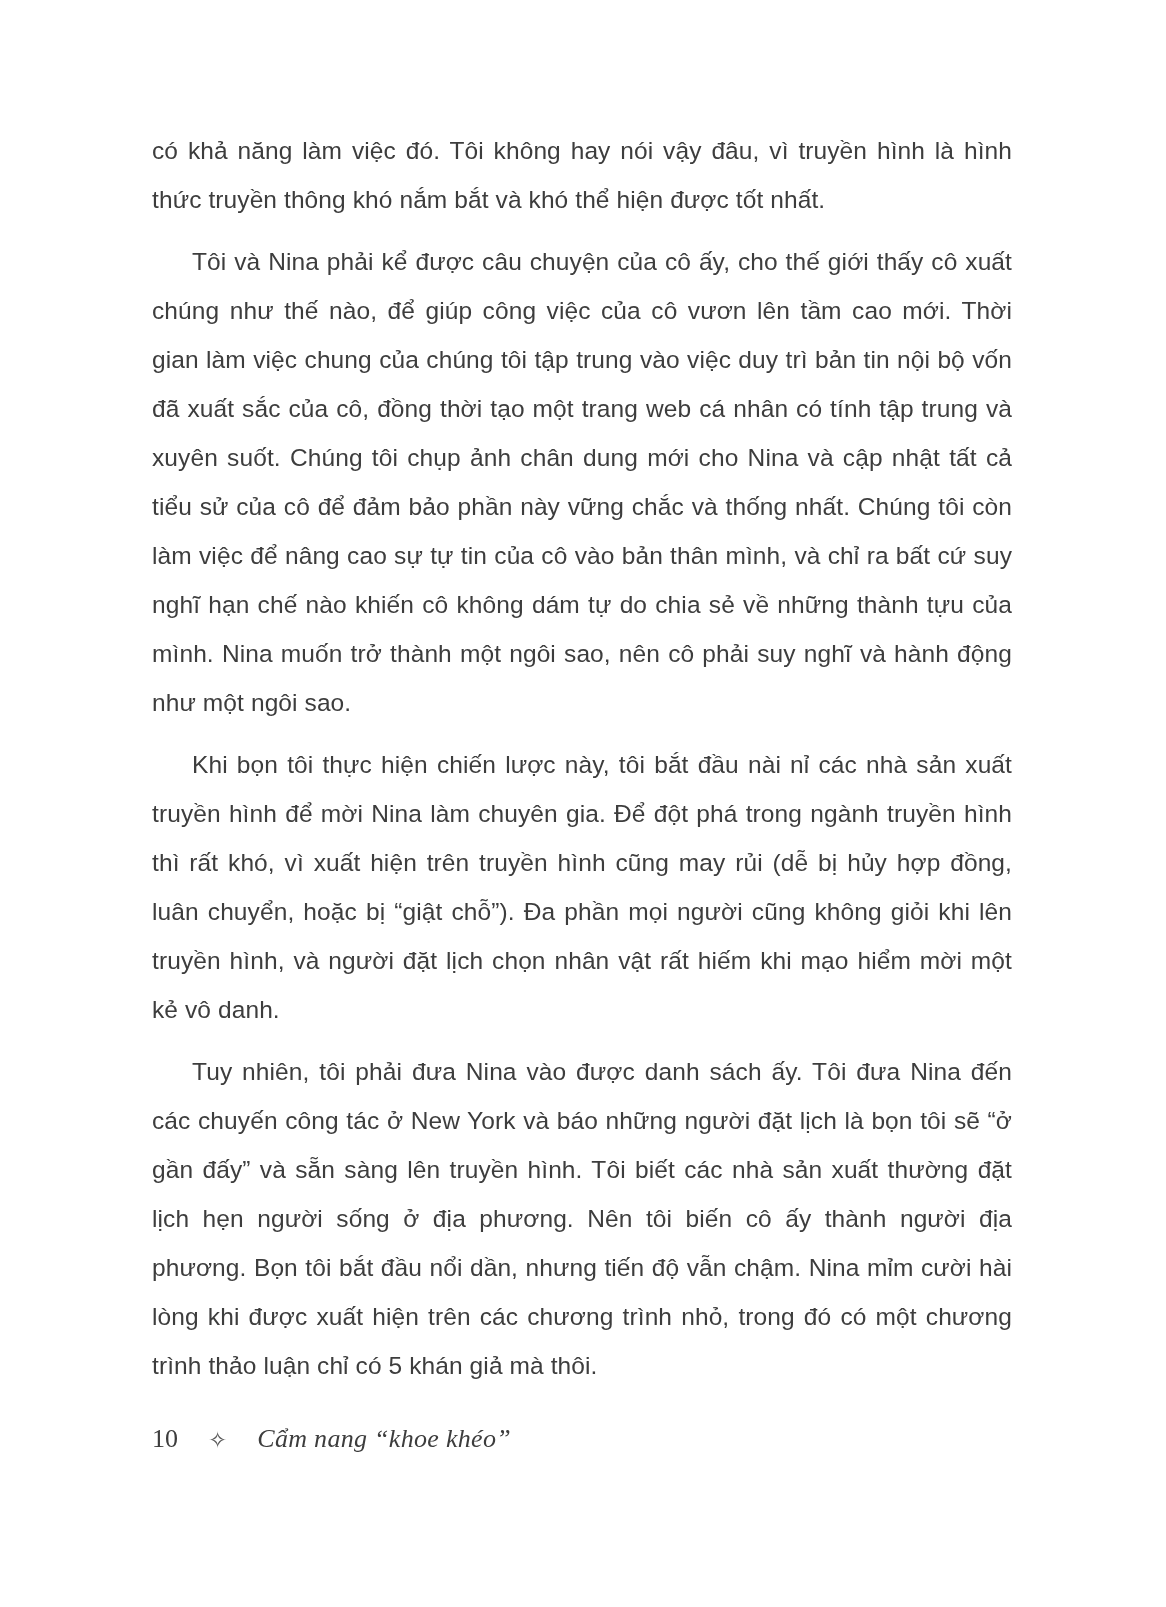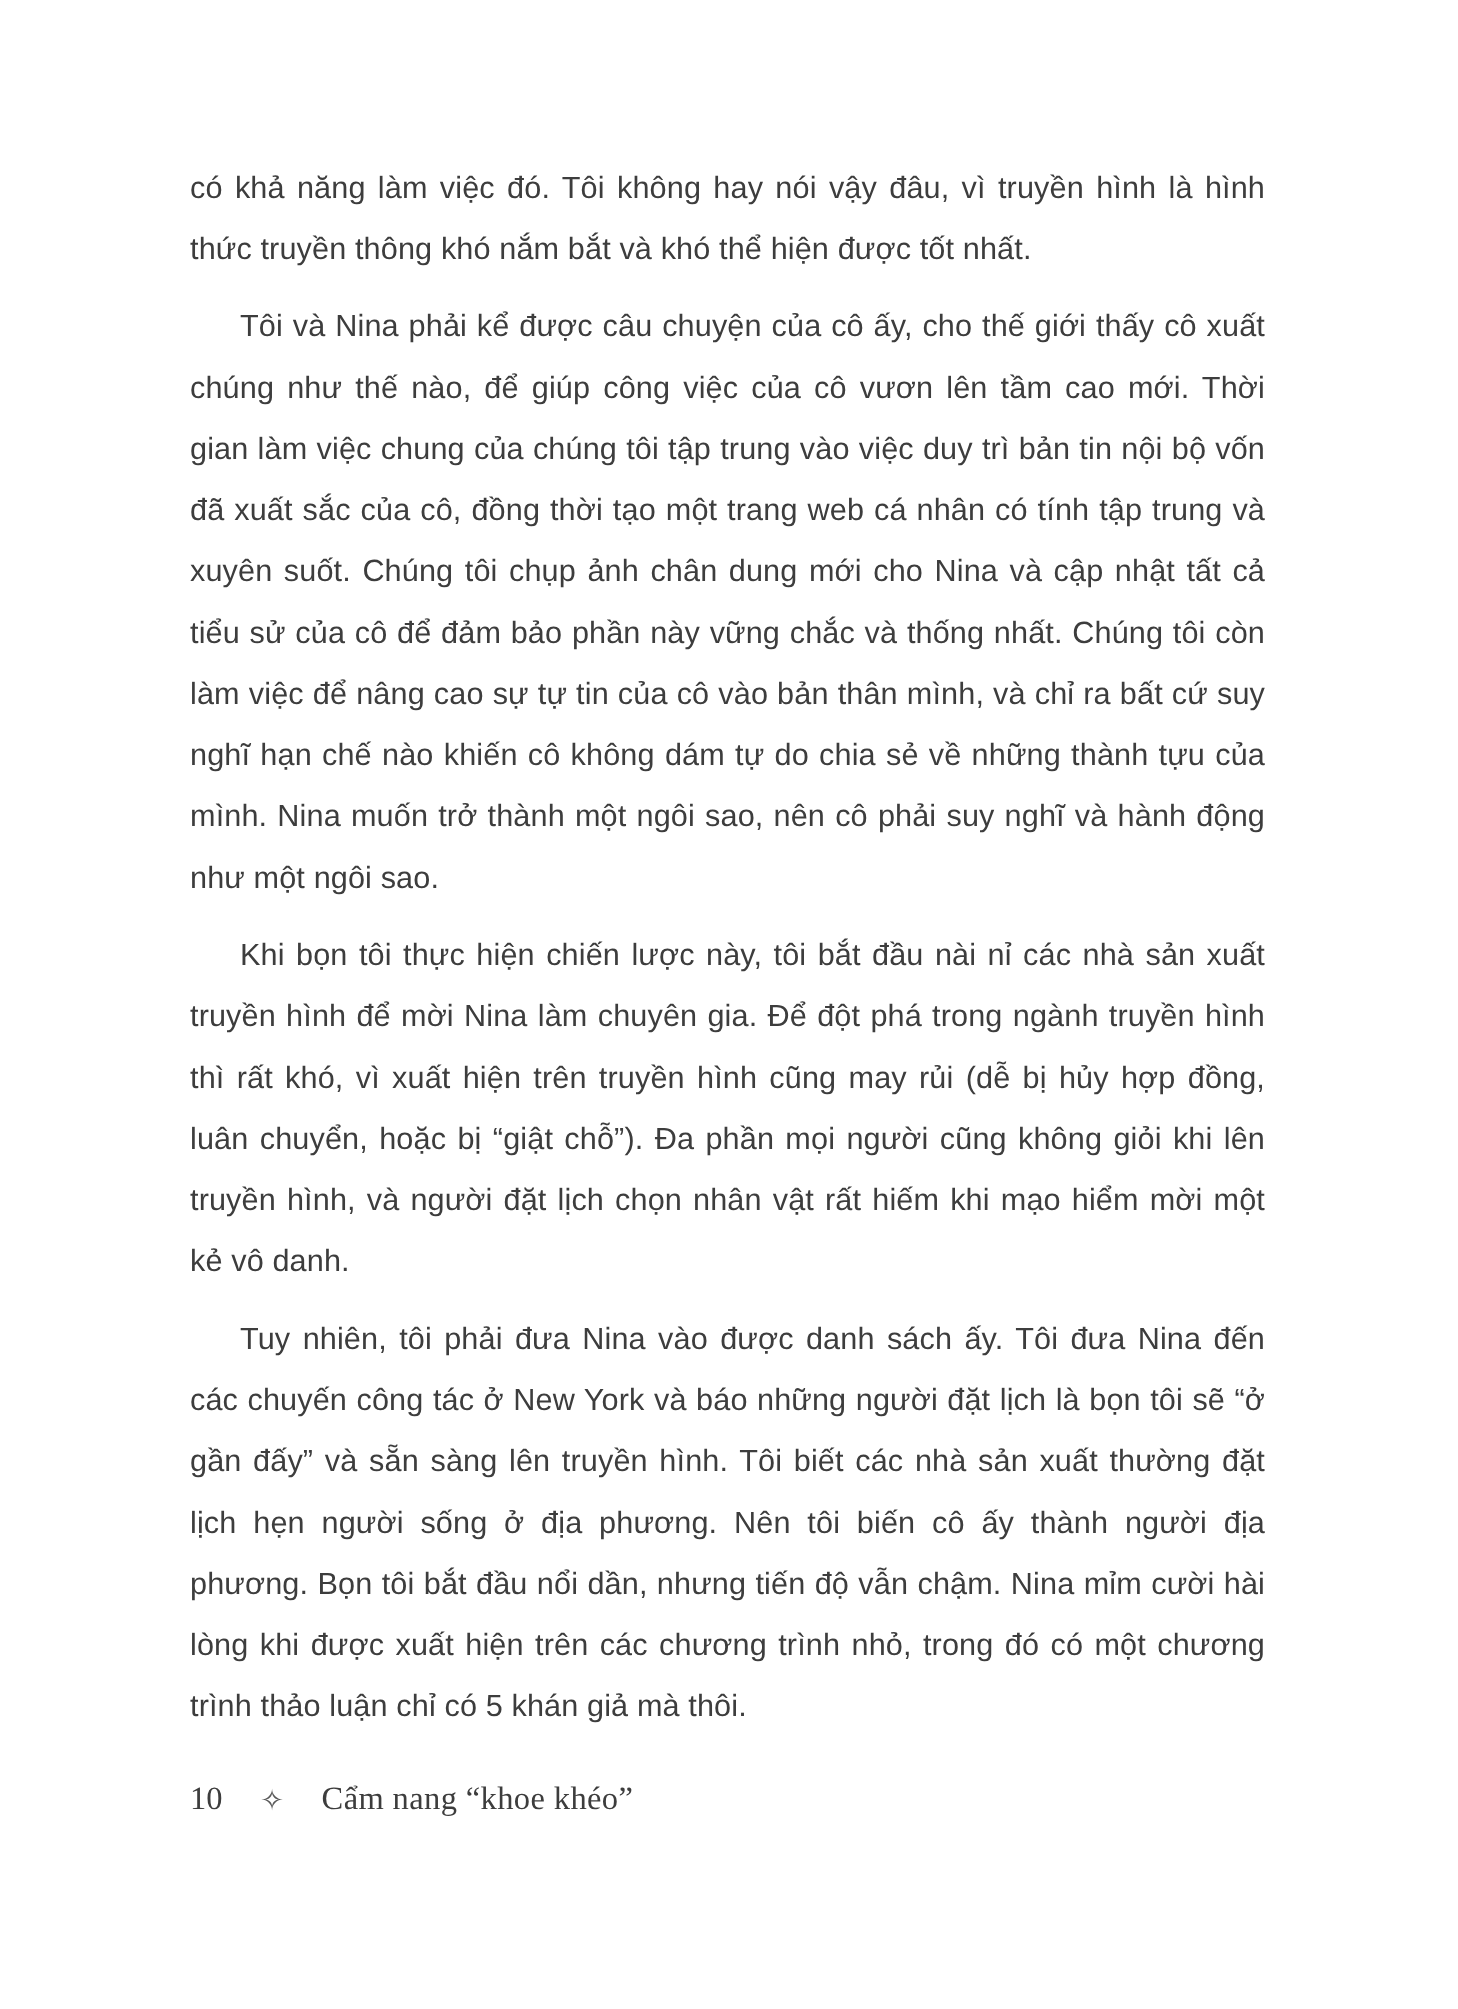--- a/index.html
+++ b/index.html
@@ -47,20 +47,21 @@
 
   .sparkle {
     font-size: 23px;
     color: #5a5a5a;
     margin-right: 30px;
     line-height: 1;
     transform: translateY(1px);
   }
 
   .book-title {
+    font-style: italic;
     letter-spacing: 0.3px;
   }
 </style>
 </head>
 <body>
 
 <div class="page">
 
   <div class="content">
     <p class="para">có khả năng làm việc đó. Tôi không hay nói vậy đâu, vì truyền hình là hình thức truyền thông khó nắm bắt và khó thể hiện được tốt nhất.</p>

